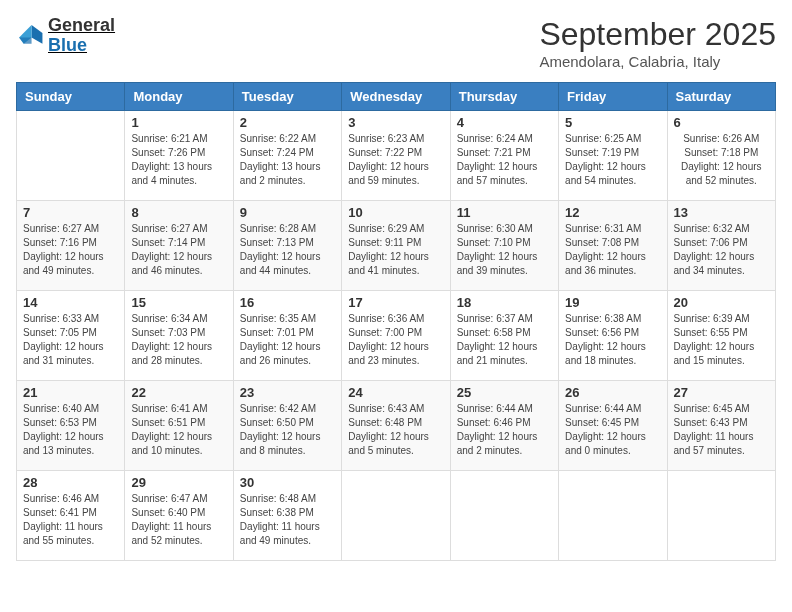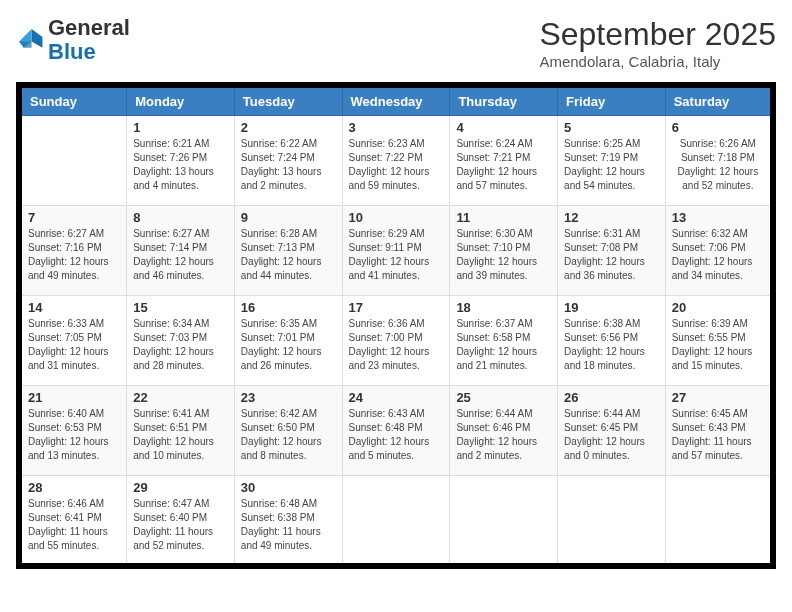--- a/index.html
+++ b/index.html
@@ -15,23 +15,24 @@
       justify-content: space-between;
       align-items: flex-start;
       margin-bottom: 12px;
     }
     .logo {
       display: flex;
       align-items: center;
       gap: 4px;
     }
     .logo-text {
-      font-size: 22px;
+      font-size: 18px;
       font-weight: bold;
       line-height: 1.1;
+      text-decoration: underline;
     }
     .logo-general { color: #333; }
     .logo-blue { color: #1a6faf; }
     .logo-icon {
       width: 28px;
       height: 28px;
     }
     .title-block {
       text-align: left;
     }
@@ -40,21 +41,21 @@
       font-weight: normal;
       color: #333;
     }
     .location {
       font-size: 15px;
       color: #555;
     }
     .calendar {
       width: 100%;
       border-collapse: collapse;
-      border: 6px solid #000000;
+      border: 1px solid #000000;
       padding-left: 32px;
     }
     .calendar th {
       background: #3a7fc1;
       color: #fff;
       font-size: 13px;
       font-weight: bold;
       padding: 6px 8px;
       text-align: left;
       border: 1px solid #2d6aa0;

